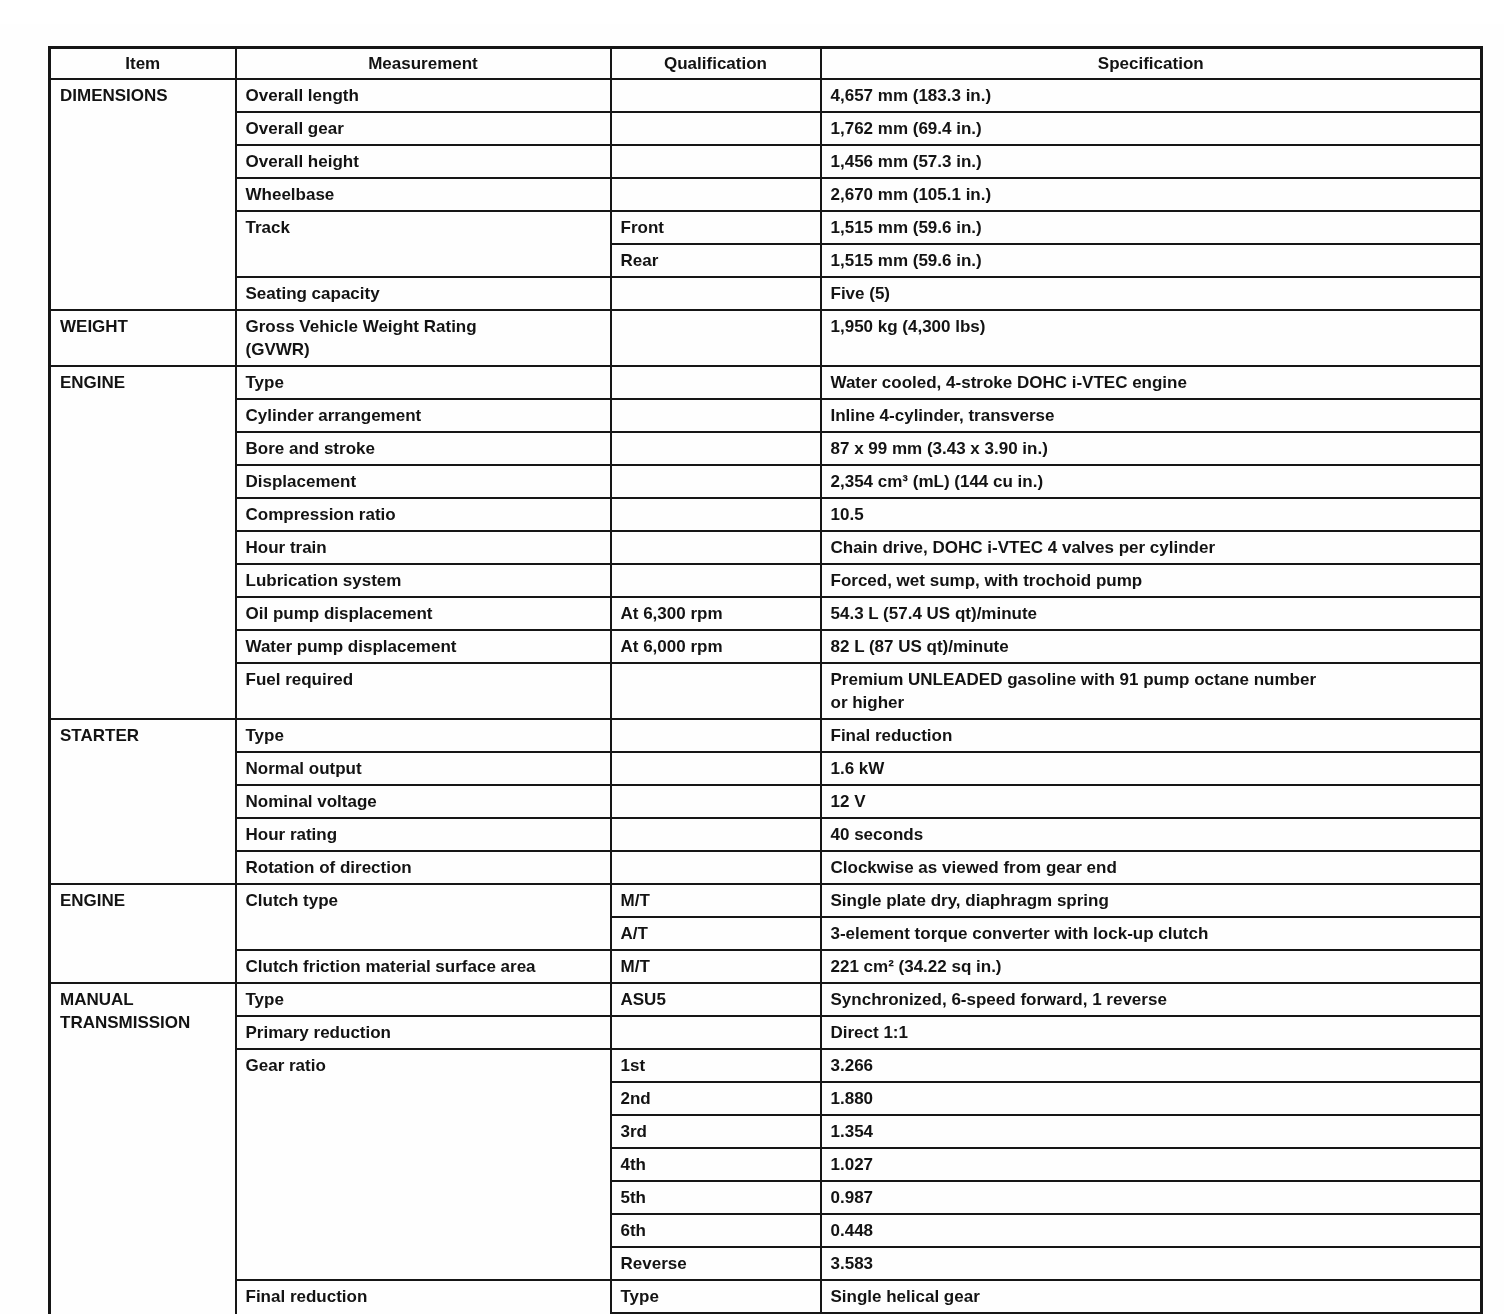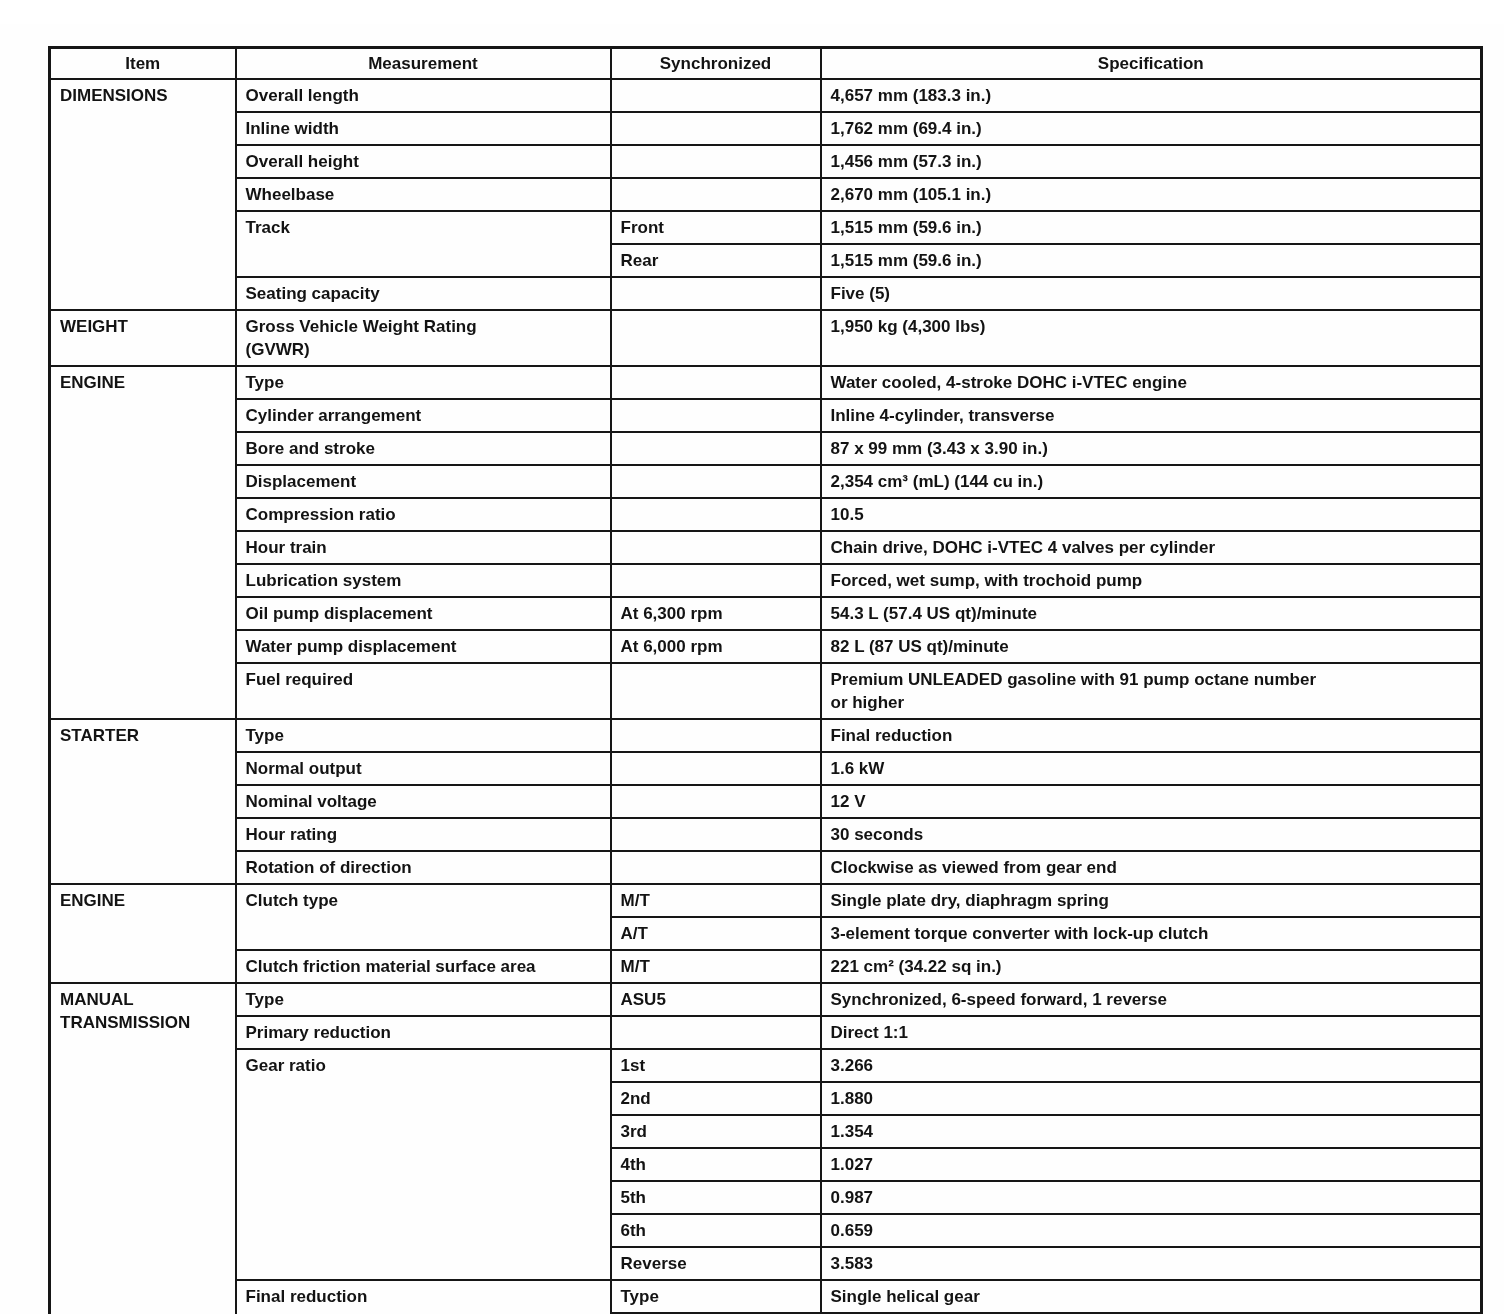--- a/index.html
+++ b/index.html
@@ -55,33 +55,33 @@
     <colgroup>
       <col class="c-item">
       <col class="c-meas">
       <col class="c-qual">
       <col class="c-spec">
     </colgroup>
     <thead>
       <tr>
         <th>Item</th>
         <th>Measurement</th>
-        <th>Synchronized</th>
+        <th>Qualification</th>
         <th>Specification</th>
       </tr>
     </thead>
     <tbody>
         <tr>
           <td rowspan="7">DIMENSIONS</td>
           <td>Overall length</td>
           <td></td>
           <td>4,657 mm (183.3 in.)</td>
         </tr>
         <tr>
-          <td>Inline width</td>
+          <td>Overall gear</td>
           <td></td>
           <td>1,762 mm (69.4 in.)</td>
         </tr>
         <tr>
           <td>Overall height</td>
           <td></td>
           <td>1,456 mm (57.3 in.)</td>
         </tr>
         <tr>
           <td>Wheelbase</td>
@@ -173,21 +173,21 @@
           <td>1.6 kW</td>
         </tr>
         <tr>
           <td>Nominal voltage</td>
           <td></td>
           <td>12 V</td>
         </tr>
         <tr>
           <td>Hour rating</td>
           <td></td>
-          <td>30 seconds</td>
+          <td>40 seconds</td>
         </tr>
         <tr>
           <td>Rotation of direction</td>
           <td></td>
           <td>Clockwise as viewed from gear end</td>
         </tr>
         <tr>
           <td rowspan="3">ENGINE</td>
           <td rowspan="2">Clutch type</td>
           <td>M/T</td>
@@ -230,21 +230,21 @@
         <tr>
           <td>4th</td>
           <td>1.027</td>
         </tr>
         <tr>
           <td>5th</td>
           <td>0.987</td>
         </tr>
         <tr>
           <td>6th</td>
-          <td>0.659</td>
+          <td>0.448</td>
         </tr>
         <tr>
           <td>Reverse</td>
           <td>3.583</td>
         </tr>
         <tr>
           <td rowspan="2">Final reduction</td>
           <td>Type</td>
           <td>Single helical gear</td>
         </tr>

